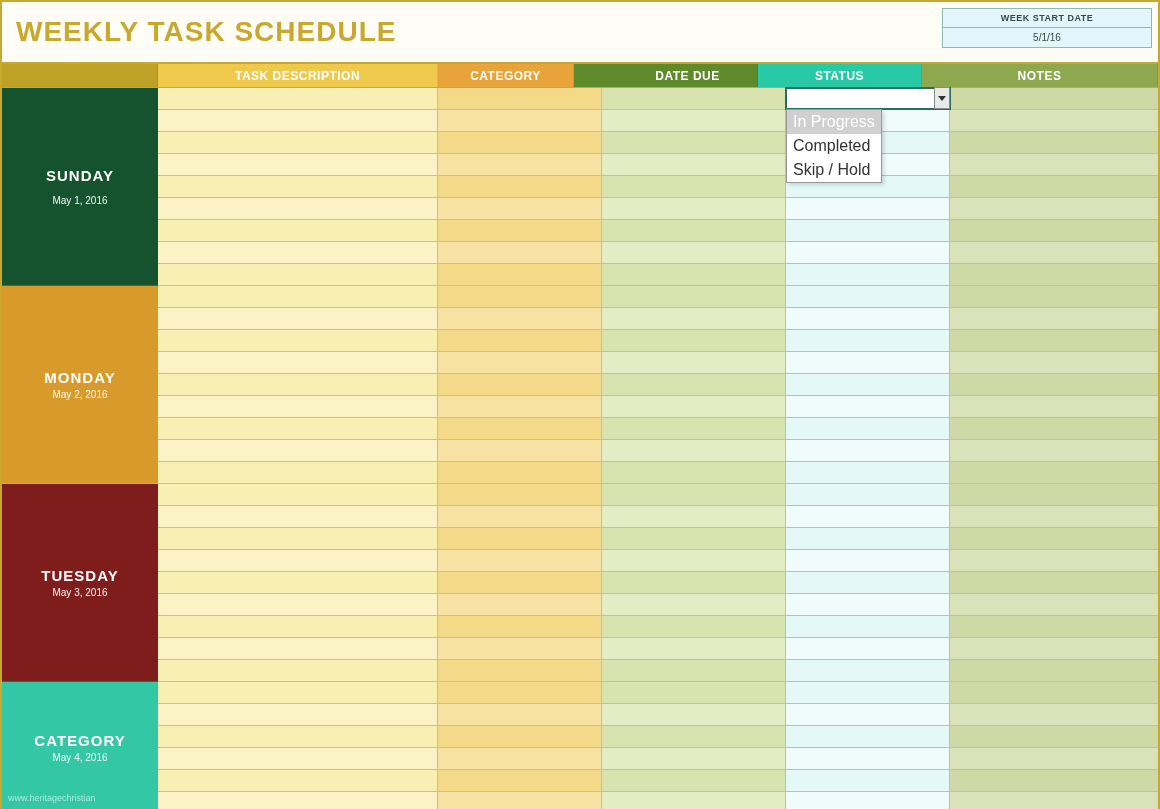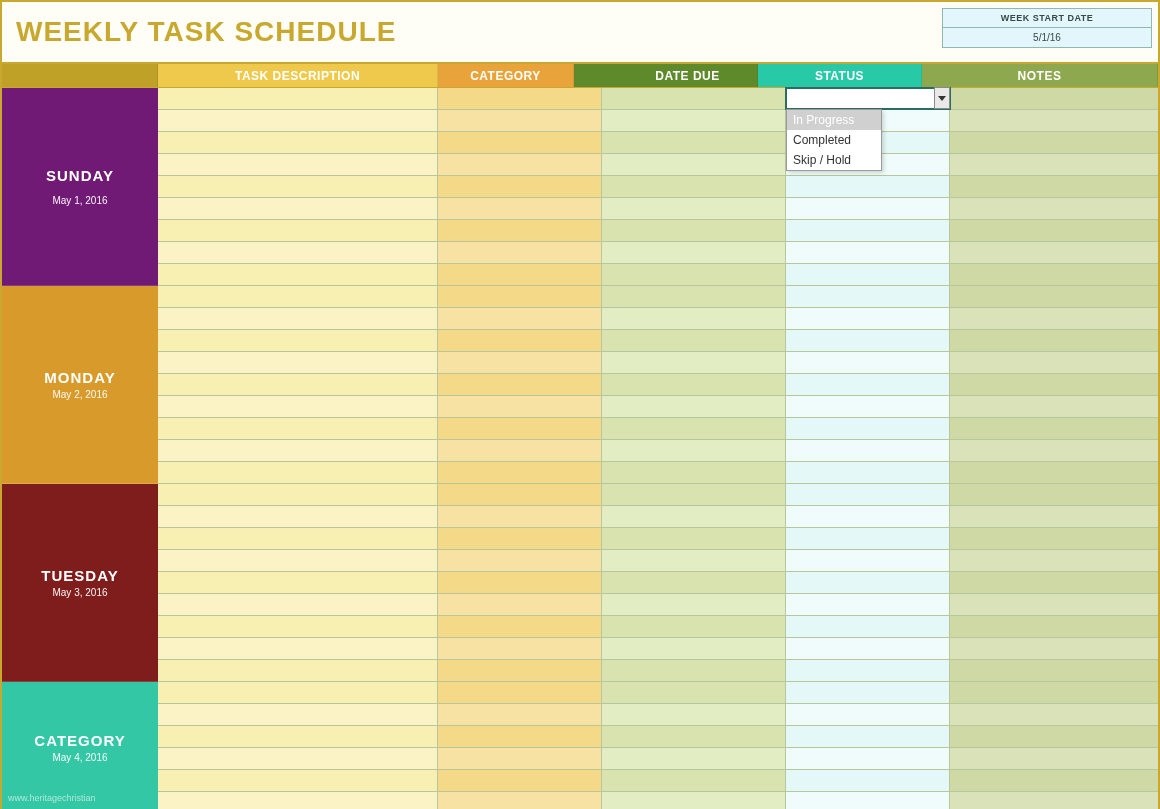--- a/index.html
+++ b/index.html
@@ -128,21 +128,21 @@
     border-top: 5px solid #333;
   }
   .dd-list {
     position: absolute;
     left: 0; top: 21px;
     width: 96px;
     background: #fff;
     border: 1px solid #9a9a9a;
     box-shadow: 2px 2px 4px rgba(0,0,0,0.15);
     z-index: 20;
-    font-size: 12px;
+    font-size: 16px;
   }
   .dd-list .opt {
     padding: 3px 6px;
     color: #333;
     cursor: default;
   }
   .dd-list .opt.sel {
     background: #d0d0d0;
     color: #fff;
   }
@@ -172,21 +172,21 @@
     <div class="ch-daylabel"></div>
     <div class="ch-task">TASK DESCRIPTION</div>
     <div class="ch-cat">CATEGORY</div>
     <div class="ch-due">DATE DUE</div>
     <div class="ch-status">STATUS</div>
     <div class="ch-notes">NOTES</div>
   </div>
 
   <div class="days" id="days">
       <div class="day-block">
-        <div class="day-label" style="background: #701a75; gap: 8px;">
+        <div class="day-label" style="background: #14532d; gap: 8px;">
           <div class="dow">SUNDAY</div>
           <div class="date">May 1, 2016</div>
         </div>
         <div class="day-rows">
           <div class="task-row">
             <div class="c-task" style="background: rgb(248, 239, 179);"></div>
             <div class="c-cat" style="background: rgb(243, 217, 136);"></div>
             <div class="c-due" style="background: rgb(216, 227, 176);"></div>
             <div class="c-status status-cell-active" style="background: rgb(227, 248, 247);">
               <div class="dd-btn">

